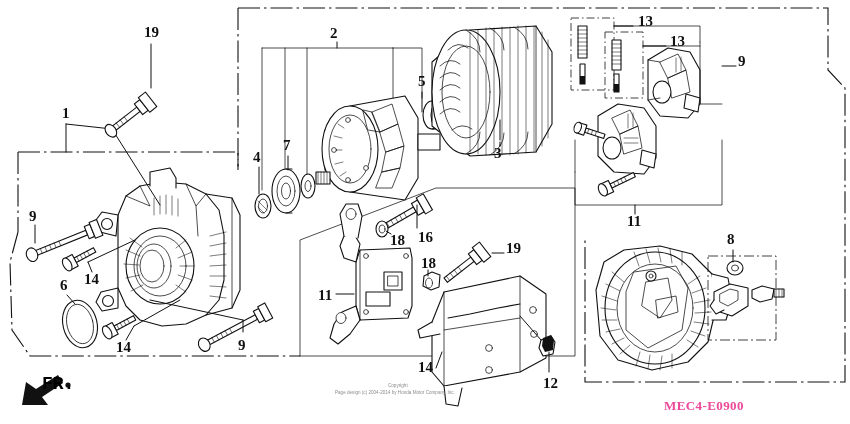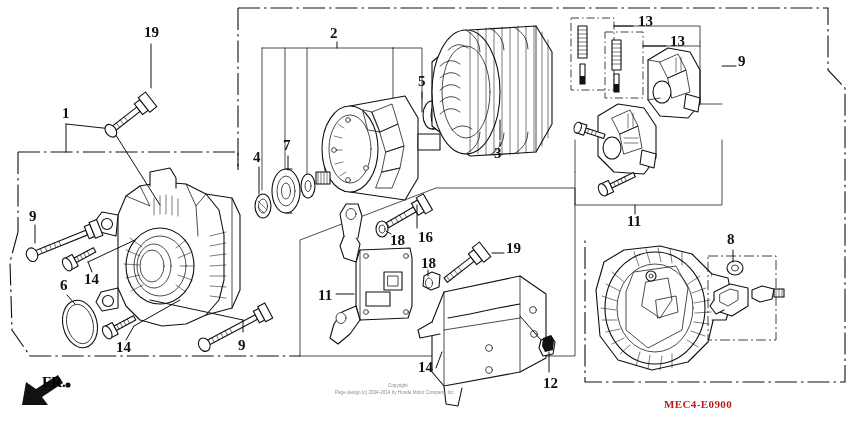--- a/index.html
+++ b/index.html
@@ -1,22 +1,22 @@
 <!DOCTYPE html>
 <html><head>
 <meta charset="utf-8">
 <style>
   html,body{margin:0;padding:0;background:#ffffff;}
   body{font-family:"Liberation Serif",serif;}
   #sheet{position:relative;width:850px;height:424px;background:#fff;overflow:hidden;}
   #sheet svg{position:absolute;left:0;top:0;}
   .cal{position:absolute;font-family:"Liberation Serif",serif;font-size:15px;font-weight:700;color:#111;line-height:1;white-space:nowrap;}
-  .partno{position:absolute;font-family:"Liberation Serif",serif;font-size:11px;font-weight:700;letter-spacing:.4px;color:#b91c1c;}
+  .partno{position:absolute;font-family:"Liberation Serif",serif;font-size:13px;font-weight:700;letter-spacing:.4px;color:#ec4899;}
   .copy{position:absolute;font-family:"Liberation Sans",sans-serif;font-size:4.6px;color:#8d8d8d;white-space:nowrap;line-height:1.5;text-align:center;}
-  .frlbl{position:absolute;font-family:Liberation Serif, serif;font-size:15px;font-weight:700;color:#000;}
+  .frlbl{position:absolute;font-family:Liberation Mono, monospace;font-size:18px;font-weight:700;color:#000;}
 </style>
 </head>
 <body>
 
 <div id="sheet">
 
 <svg width="850" height="424" viewBox="0 0 850 424">
   <defs>
     <style>
       .ln{fill:none;stroke:#111;stroke-width:1.1;stroke-linecap:round;stroke-linejoin:round;}

